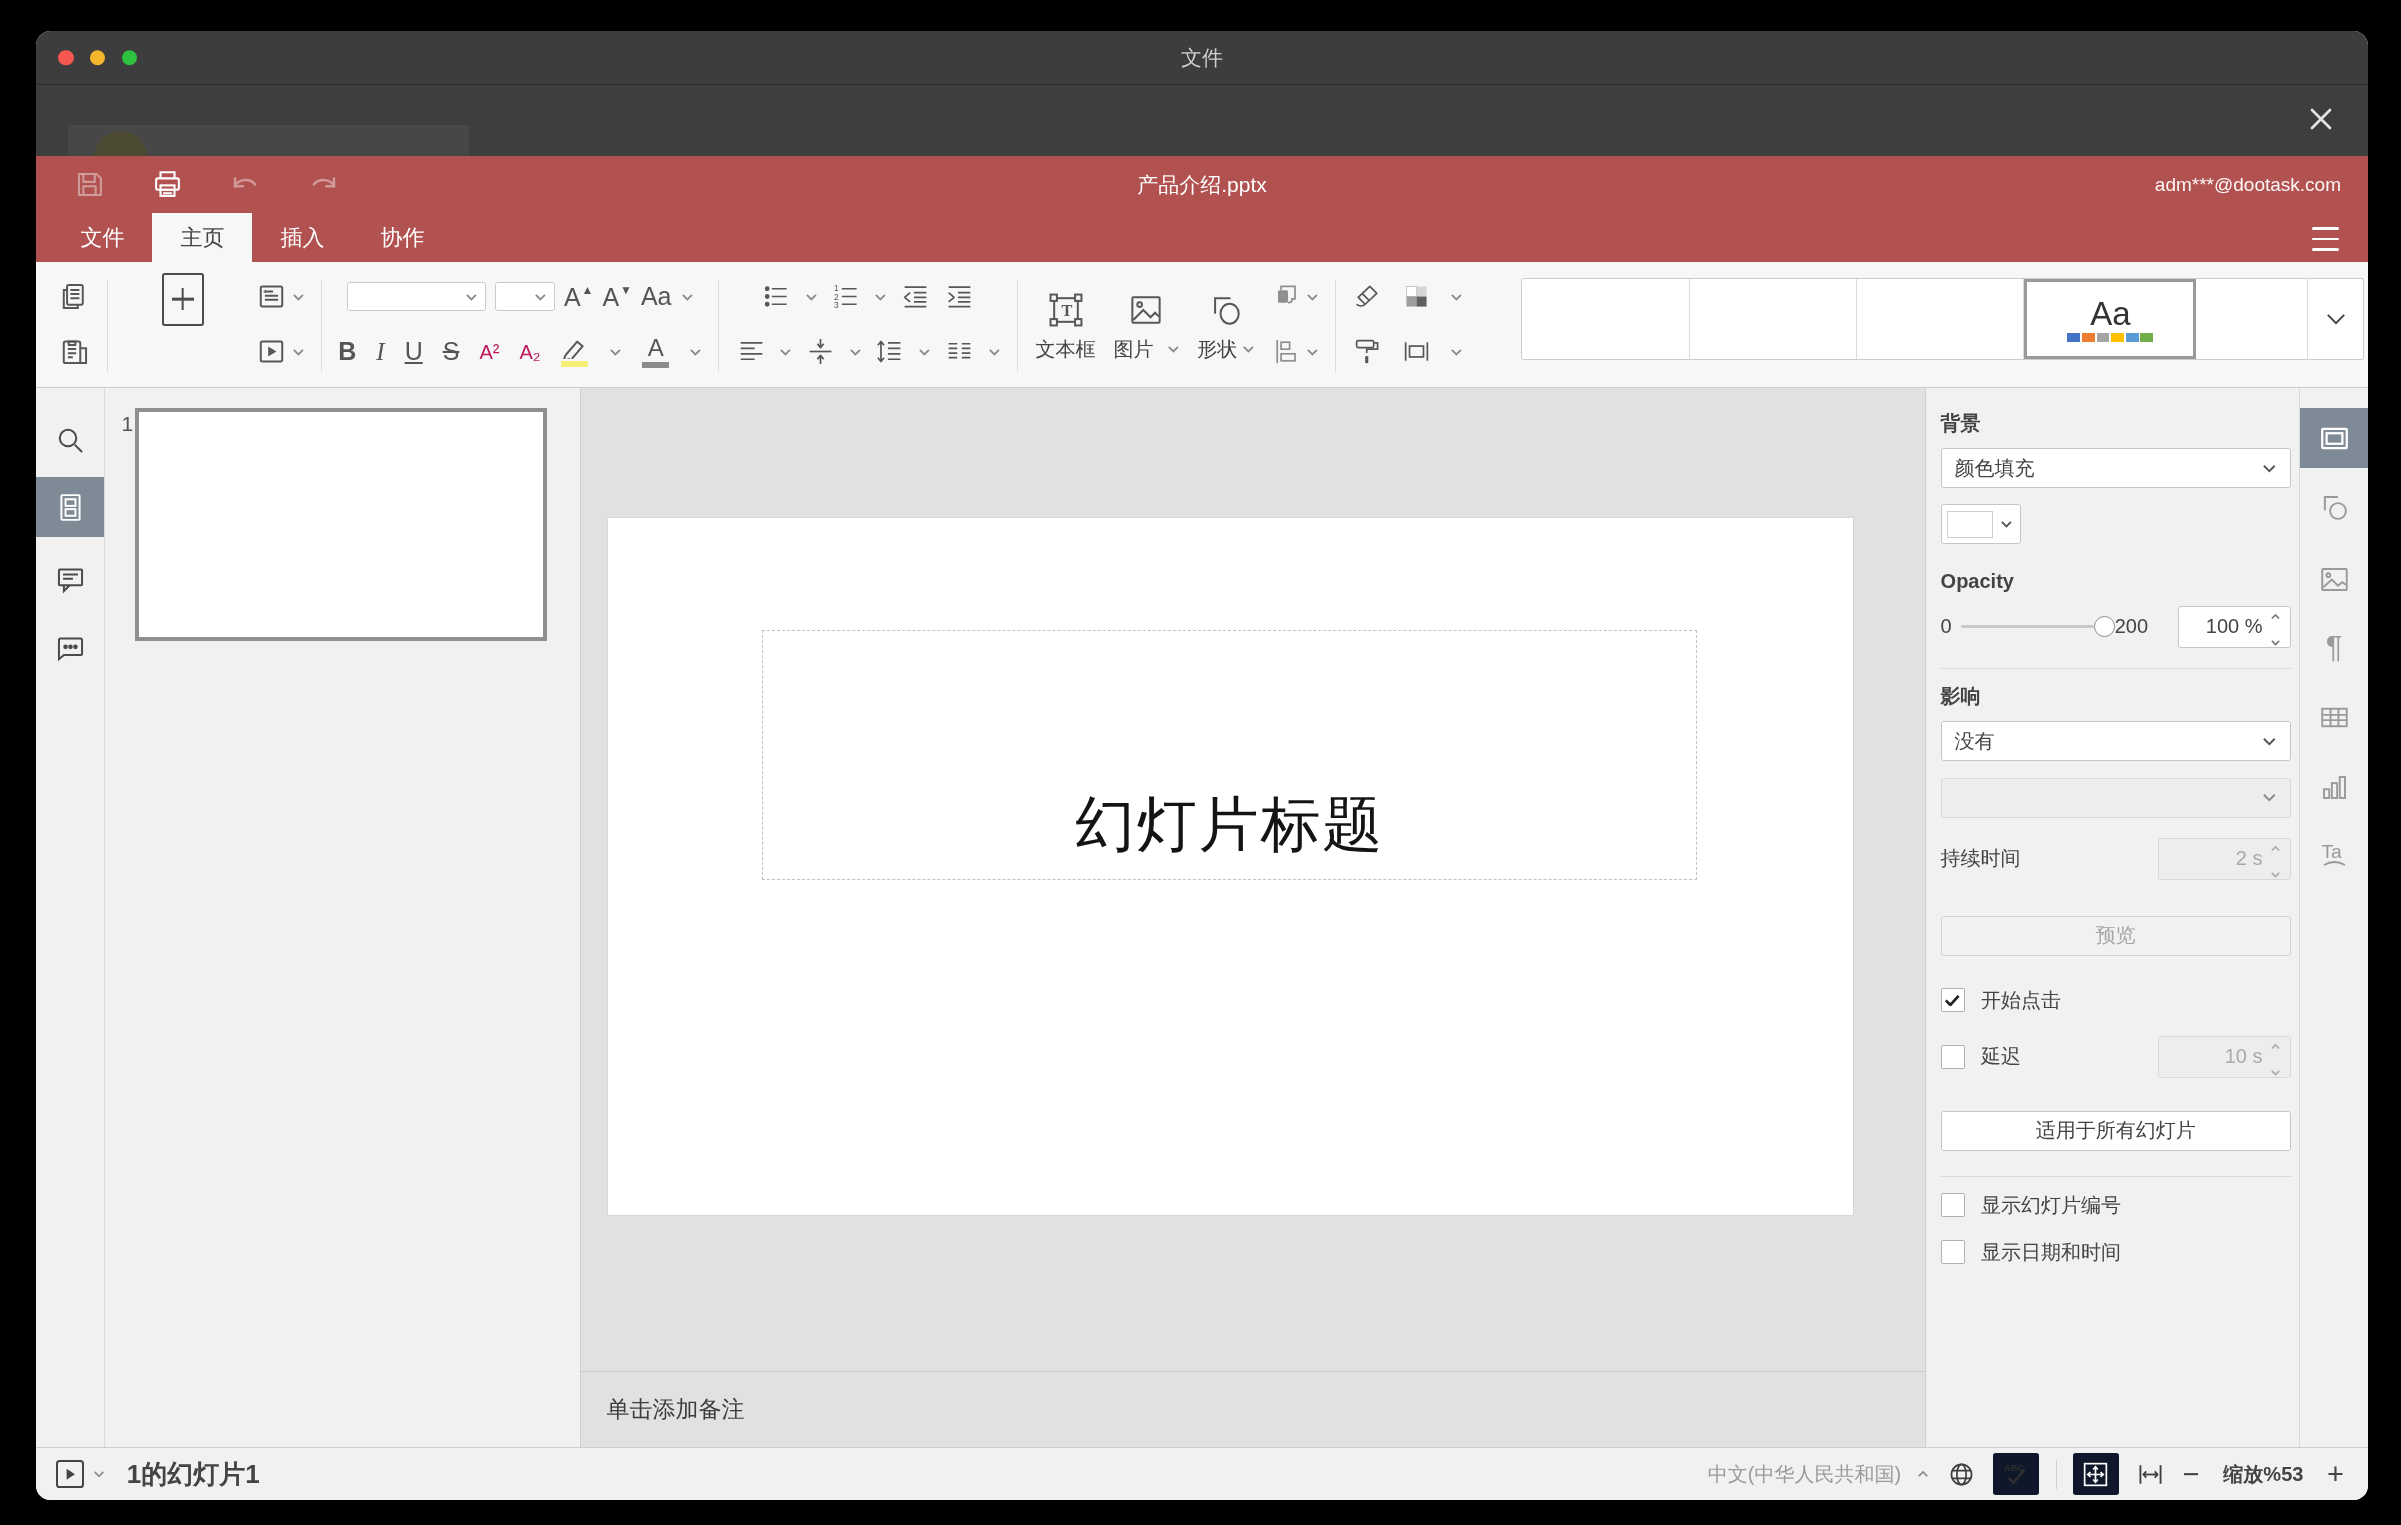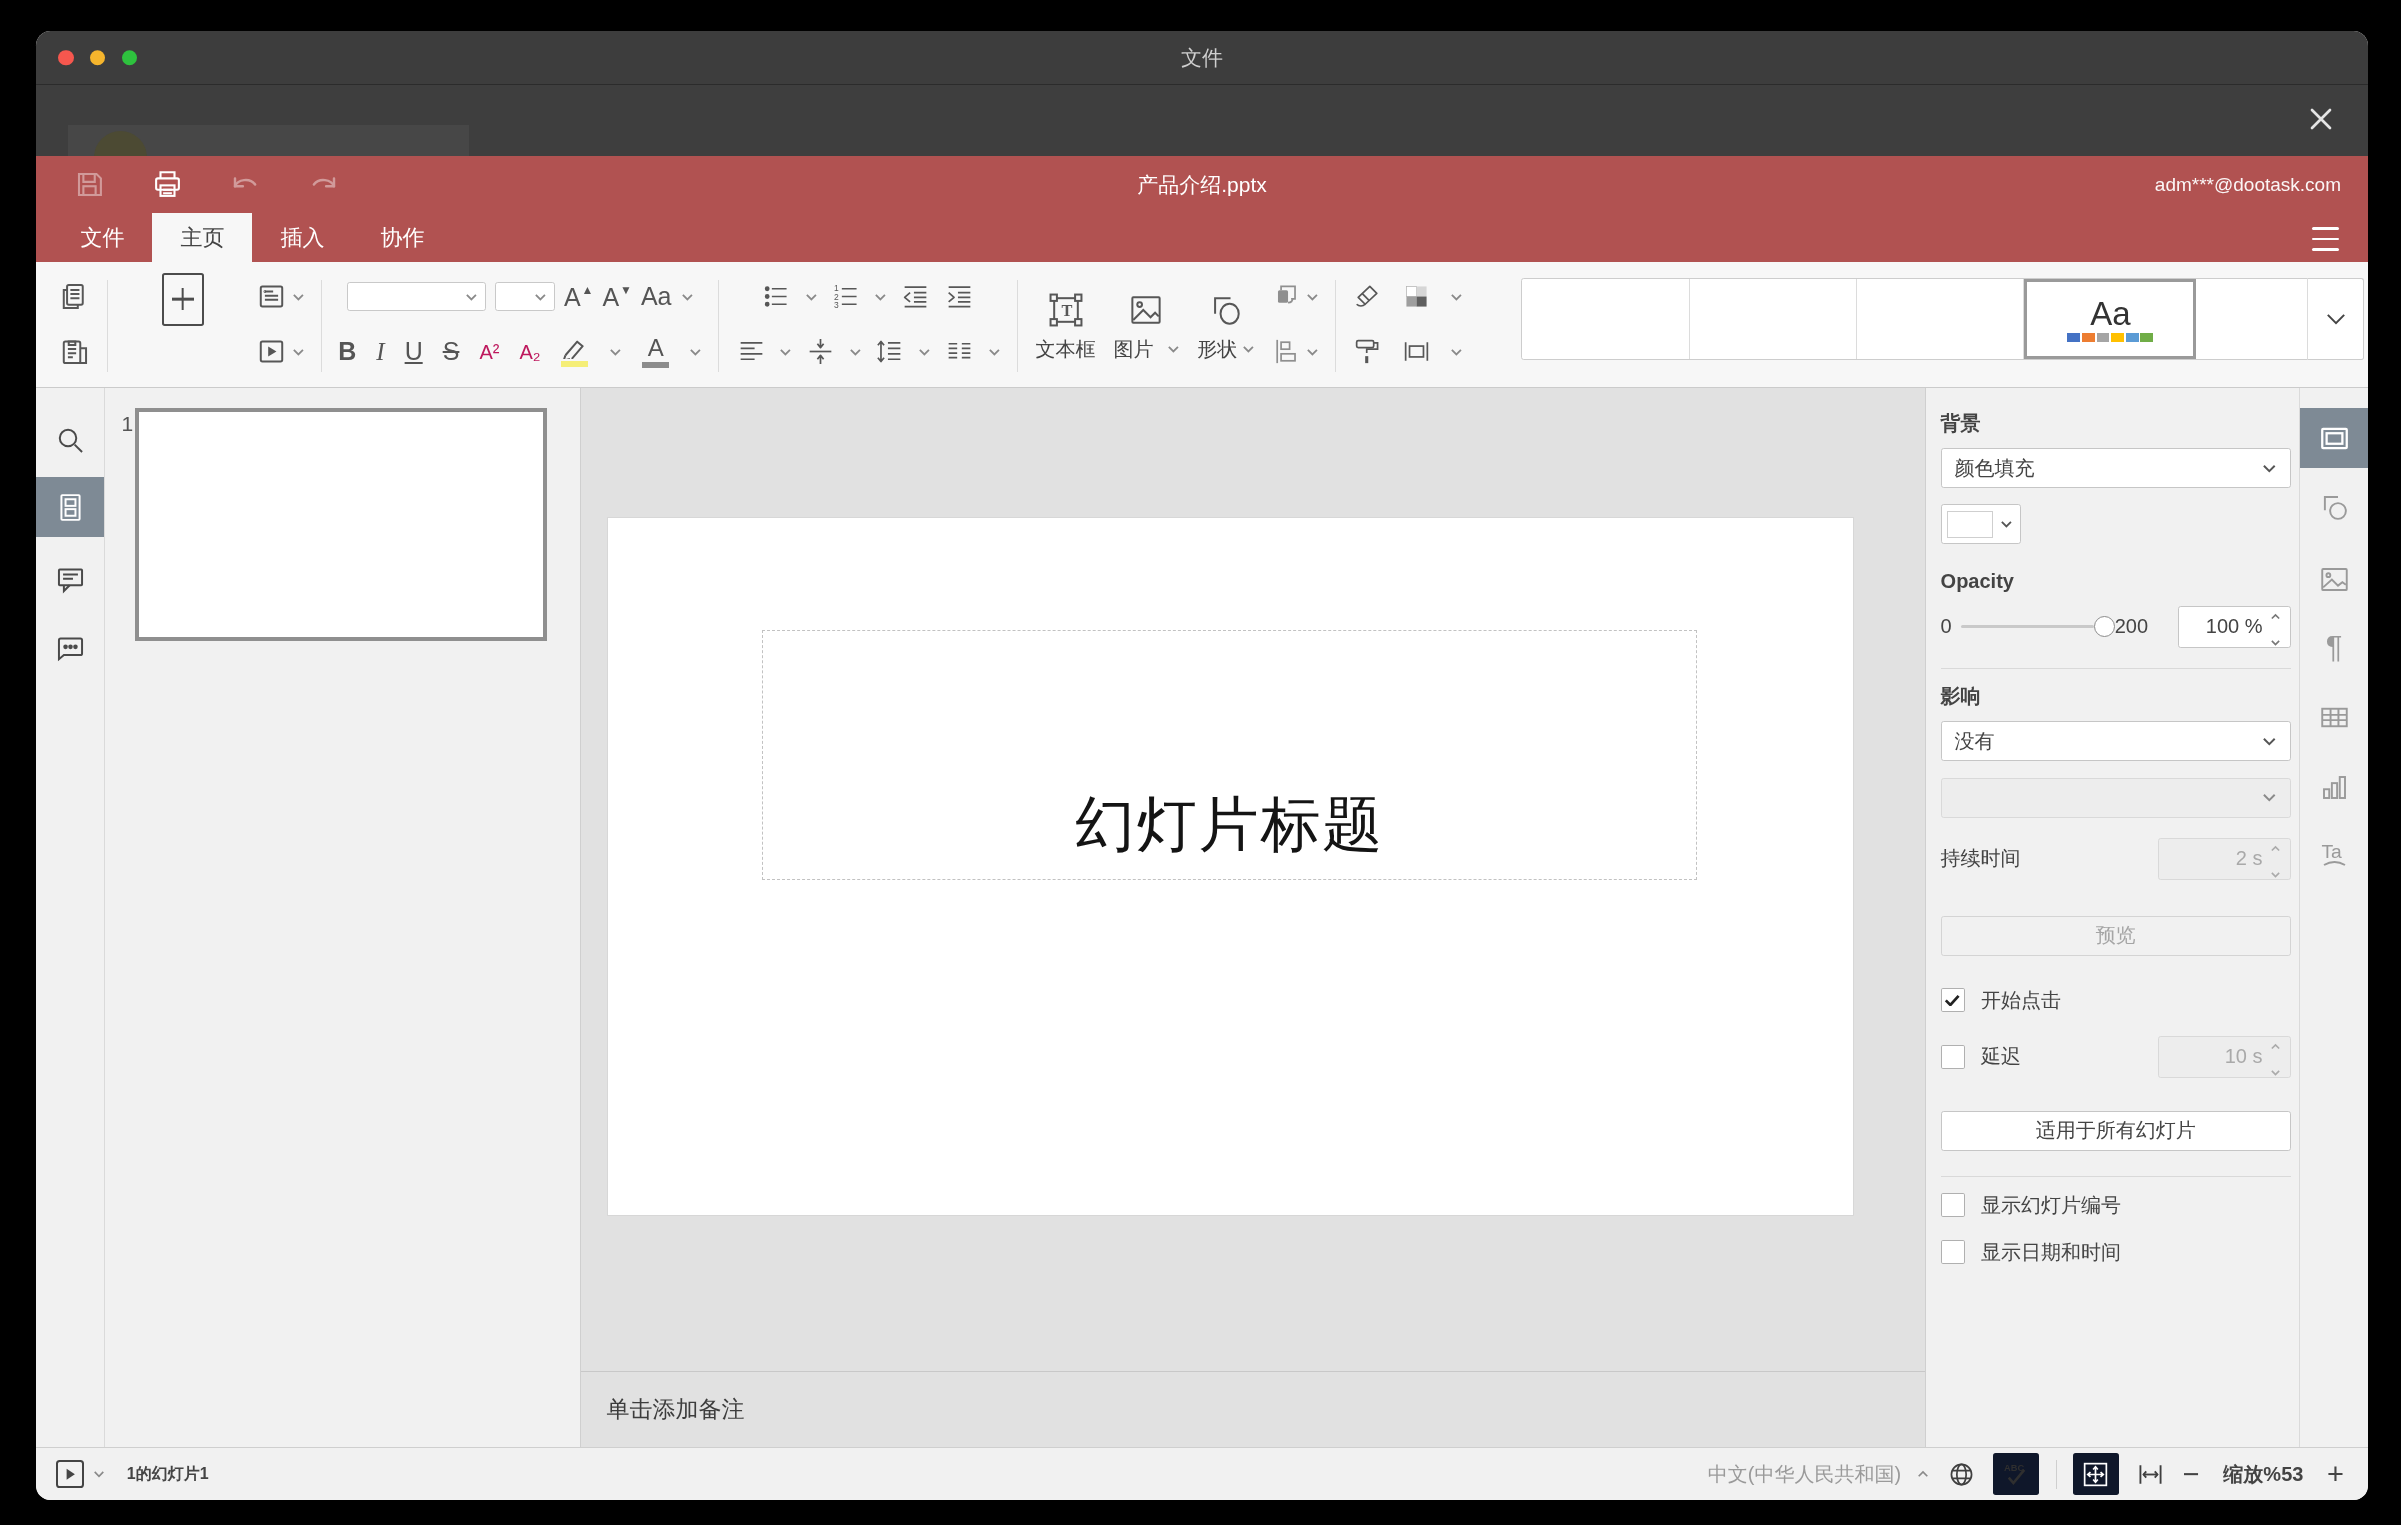--- a/index.html
+++ b/index.html
@@ -108,21 +108,21 @@
   .checkbox { width:24px; height:24px; background:#fff; border:0.9px solid #b0b0b0; border-radius:1.8px; display:flex; align-items:center; justify-content:center; color:#222; }
   .row-between { display:flex; align-items:center; justify-content:space-between; }
 
   .right-strip { width:69px; background:#f1f1f1; border-left:0.9px solid #dadada; position:relative; flex:none; }
   .right-strip .strip-item { color:#9a9a9a; }
   .right-strip .strip-item.active { color:#fff; background:#7e8a95; }
 
   
   .statusbar { height:53px; background:#f1f1f1; border-top:0.9px solid #cfcfcf; display:flex; align-items:center; padding:0 24px 0 20px; flex:none; gap:9px; }
   .play-btn { width:28px; height:28px; border:2.2px solid #444; border-radius:3.6px; display:flex; align-items:center; justify-content:center; color:#444; }
-  .slide-indicator { font-size:16px; font-weight:bold; color:#444; margin-left:12.8px; }
+  .slide-indicator { font-size:26px; font-weight:bold; color:#444; margin-left:12.8px; }
   .sb-right { margin-left:auto; display:flex; align-items:center; gap:16.4px; }
   .lang { font-size:20px; color:#9a9a9a; }
   .sb-ico { color:#3f3f3f; display:inline-flex; }
   .sb-toggle { width:46px; height:42px; background:#0f172a; border-radius:2.7px; display:flex; align-items:center; justify-content:center; color:#fff; }
   .sb-div { width:0.9px; height:29px; background:#cfcfcf; }
   .zoom-text { font-size:20px; font-weight:bold; color:#444; margin:0 7.3px; }
   .pm { font-size:29px; color:#444; line-height:1; }
 </style>
 </head>
 <body>

